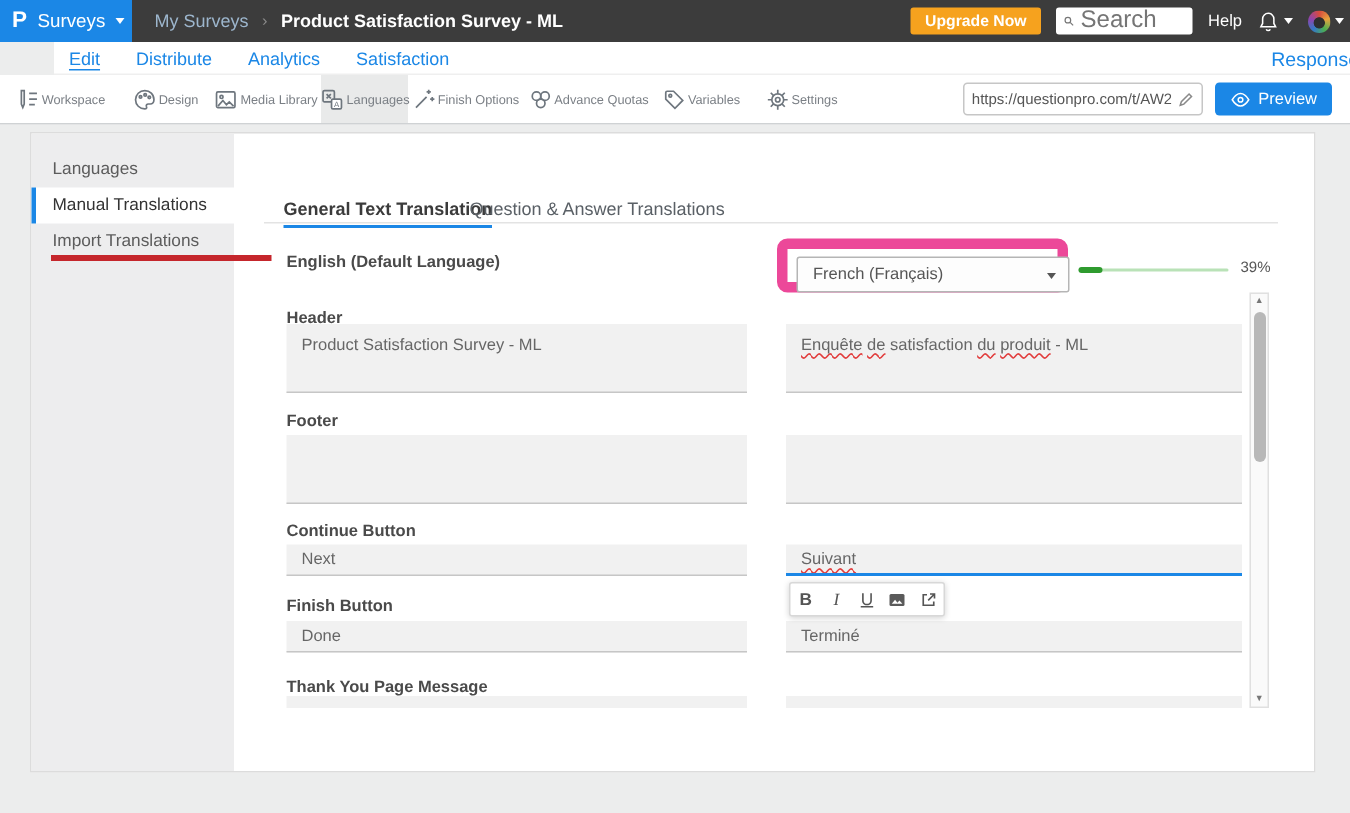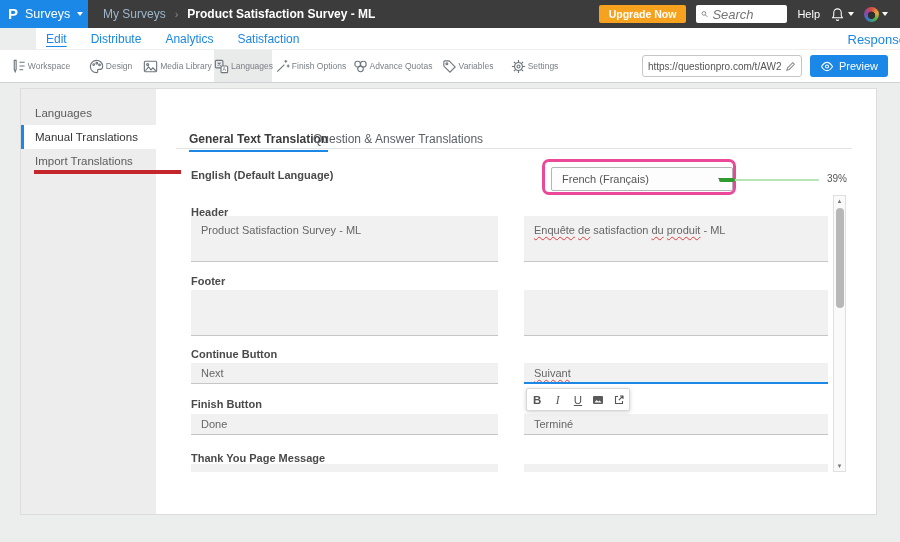--- a/index.html
+++ b/index.html
@@ -10,24 +10,24 @@
   .topbar { position:absolute; left:0; top:0; width:900px; height:28px; background:#3c3c3c; display:flex; align-items:center; }
   .brand { width:88px; height:28px; background:#1b87e6; display:flex; align-items:center; padding:0 8px; gap:7px; cursor:pointer; }
   .logo { color:#fff; font-weight:700; font-size:15px; line-height:28px; }
   .brand-label { color:#fff; font-size:12.5px; }
   .caret { width:0; height:0; border-left:3.5px solid transparent; border-right:3.5px solid transparent; border-top:4px solid currentColor; display:inline-block; }
   .brand .caret { color:#fff; }
   .crumbs { display:flex; align-items:center; margin-left:15px; gap:9px; }
   .crumb-parent { color:#9db6cd; font-size:12px; cursor:pointer; }
   .crumb-sep { color:#8b8b8b; font-size:11px; }
   .crumb-current { color:#fff; font-size:12px; font-weight:700; }
-  .top-right { margin-left:auto; display:flex; align-items:center; gap:10px; padding-right:12px;justify-content:center; }
+  .top-right { margin-left:auto; display:flex; align-items:center; gap:10px; padding-right:4px;justify-content:center; }
   .upgrade-btn { background:#f6a21e; color:#fff; font-size:10.5px; font-weight:700; padding:3px 10px; border-radius:2px; border:none; cursor:pointer; }
   .searchbox { width:91px; height:18px; background:#fff; border-radius:2px; display:flex; align-items:center; padding:0 5px; gap:4px; }
-  .searchbox input { border:none; outline:none; width:70px; font-size:13px; color:#444; background:transparent; font-family:inherit;font-style:italic; }
+  .searchbox input { border:none; outline:none; width:70px; font-size:16px; color:#444; background:transparent; font-family:inherit; }
   .help-link { color:#fff; font-size:11px; cursor:pointer; }
   .icon-wrap { display:flex; align-items:center; gap:3px; color:#fff; cursor:pointer; }
   .avatar { width:15px; height:15px; border-radius:50%;
             background: radial-gradient(circle at 50% 55%, #2e2e2e 0 3.5px, transparent 4px),
                         conic-gradient(#d84b3e,#e8a33d,#4caf50,#3579c4,#8e44ad,#d84b3e); }
 
   
   .subnav { position:absolute; left:0; top:28px; width:900px; height:22px; background:#fff; display:flex; align-items:center; padding-left:10px; gap:24px; border-bottom:1px solid #efefef;margin-left:36px; }
   .subnav-link { color:#1b87e6; font-size:12px; cursor:pointer; }
   .subnav-link.active { text-decoration:underline; text-underline-offset:3px; }
@@ -52,21 +52,21 @@
   .side-item { height:24px; line-height:24px; padding-left:14px; font-size:11.5px; color:#5c5c5c; cursor:pointer; white-space:nowrap; }
   .side-item.active { background:#fff; border-left:3px solid #1b87e6; padding-left:11px; color:#333; }
   .annotation-underline { position:absolute; left:13px; top:81px; width:147px; height:4px; background:#c5262c; z-index:3; }
 
   .content { position:absolute; left:135px; top:0; right:0; bottom:0; }
   .tab { position:absolute; top:43px; font-size:12px; cursor:pointer; padding-bottom:4px; color:#5a6066; white-space:nowrap; }
   .tab.active { color:#3b3b3b; font-weight:700; border-bottom:2px solid #1b87e6; }
   .tabs-divider { position:absolute; left:20px; top:59px; width:676px; height:1px; background:#e3e3e3; }
 
   .lang-label { position:absolute; left:35px; top:80px; font-size:11px; font-weight:700; color:#4a4a4a; }
-  .annotation-box { position:absolute; left:362px; top:70px; width:194px; height:36px; border:3px solid #ec4899; border-radius:7px;margin-left:24px; }
+  .annotation-box { position:absolute; left:362px; top:70px; width:194px; height:36px; border:7px solid #ec4899; border-radius:7px; }
   .lang-select { position:absolute; left:6px; top:5px; width:182px; height:24px; border:1px solid #b5b5b5; border-radius:2px; background:#fdfdfd; font-size:11px; color:#555; line-height:22px; padding-left:10px; cursor:pointer; }
   .lang-select .caret { color:#555; position:absolute; right:8px; top:10px; }
   .progress-track { position:absolute; left:563px; top:90px; width:100px; height:2px; background:#b9e2b7; border-radius:2px; }
   .progress-fill { position:absolute; left:563px; top:89px; height:4px; background:#2f9b2f; border-radius:2px; }
   .progress-pct { position:absolute; left:671px; top:84px; font-size:10px; color:#555; }
 
   .field-label { position:absolute; left:35px; font-size:11px; font-weight:700; color:#4a4a4a; white-space:nowrap; }
   .box { position:absolute; background:#f1f1f1; border-bottom:1px solid #c6c6c6; font-size:11px; color:#666; overflow:hidden; cursor:text; }
   .box.src { left:35px; width:307px; }
   .box.dst { left:368px; width:304px; }

